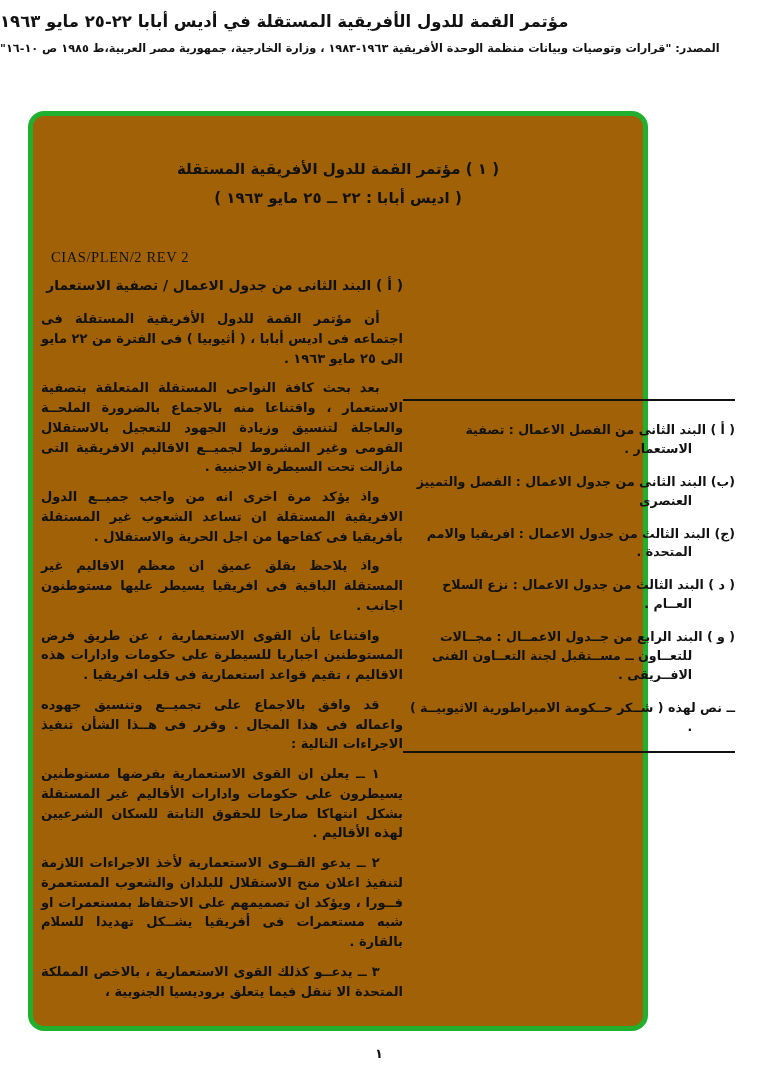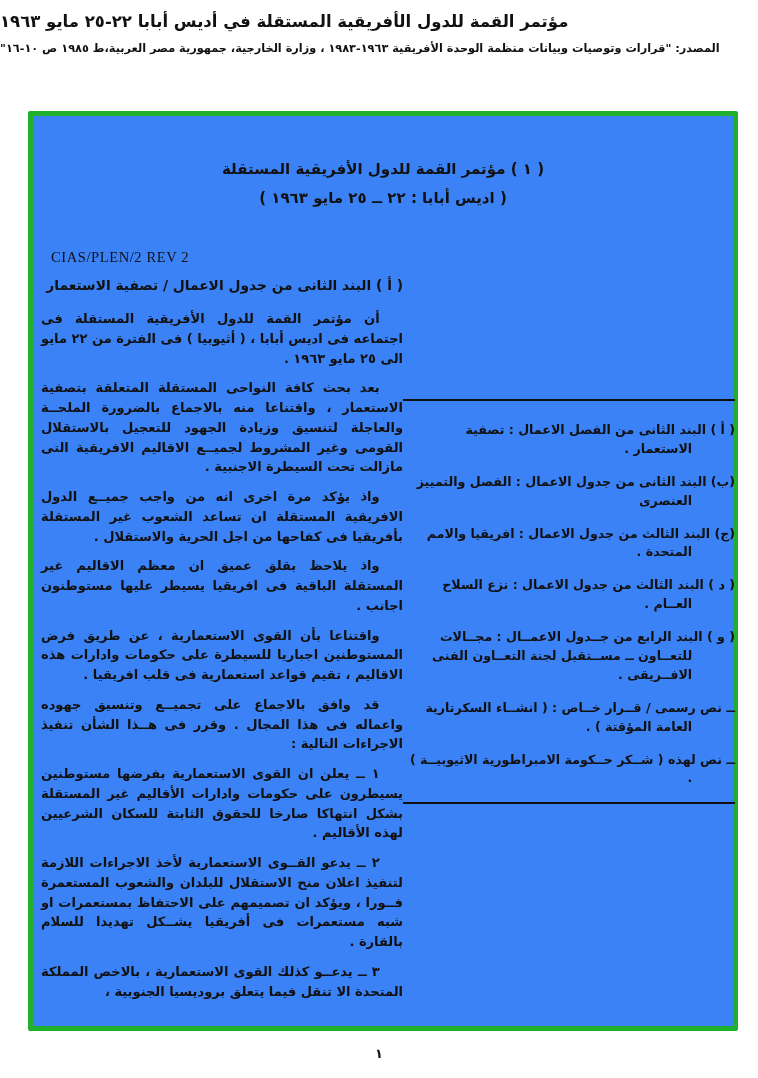--- a/index.html
+++ b/index.html
@@ -28,24 +28,24 @@
     margin-top: 11px;
     font-size: 11.3px;
     font-weight: 700;
     white-space: nowrap;
   }
 
   
   .doc-box {
     position: absolute;
     left: 28px; top: 111px;
-    width: 710px; height: 920px;
+    width: 620px; height: 920px;
     border: 5px solid #21b02d;
-    border-radius: 2px;
-    background: #3b82f6;
+    border-radius: 16px;
+    background: #a16207;
   }
 
   .doc-title-block {
     position: absolute;
     top: 44px; left: 0;
     width: 100%;
     text-align: center;
     direction: rtl;
     font-weight: 700;
     font-size: 15px;
@@ -153,20 +153,19 @@
     <div class="paragraph">٣ ــ يدعــو كذلك القوى الاستعمارية ، بالاخص المملكة المتحدة الا تنقل فيما يتعلق بروديسيا الجنوبية ،</div>
   </div>
 
   <div class="side-col">
     <div class="rule rule-top"></div>
     <div class="agenda-item">( أ ) البند الثانى من الفصل الاعمال : تصفية الاستعمار .</div>
     <div class="agenda-item">(ب) البند الثانى من جدول الاعمال : الفصل والتمييز العنصرى</div>
     <div class="agenda-item">(ج) البند الثالث من جدول الاعمال : افريقيا والامم المتحدة .</div>
     <div class="agenda-item">( د ) البند الثالث من جدول الاعمال : نزع السلاح العــام .</div>
     <div class="agenda-item">( و ) البند الرابع من جــدول الاعمــال : مجــالات للتعــاون ــ مســتقبل لجنة التعــاون الفنى الافــريقى .</div>
-    <div class="agenda-item">ــ نص رسمى / قــرار خــاص : ( انشــاء السكرتارية العامة المؤقتة ) .</div>
     <div class="agenda-item">ــ نص لهذه ( شــكر حــكومة الامبراطورية الاثيوبيــة ) .</div>
     <div class="rule rule-bottom"></div>
   </div>
 
 </div>
 
 <div class="page-number">١</div>
 
 </body></html>

